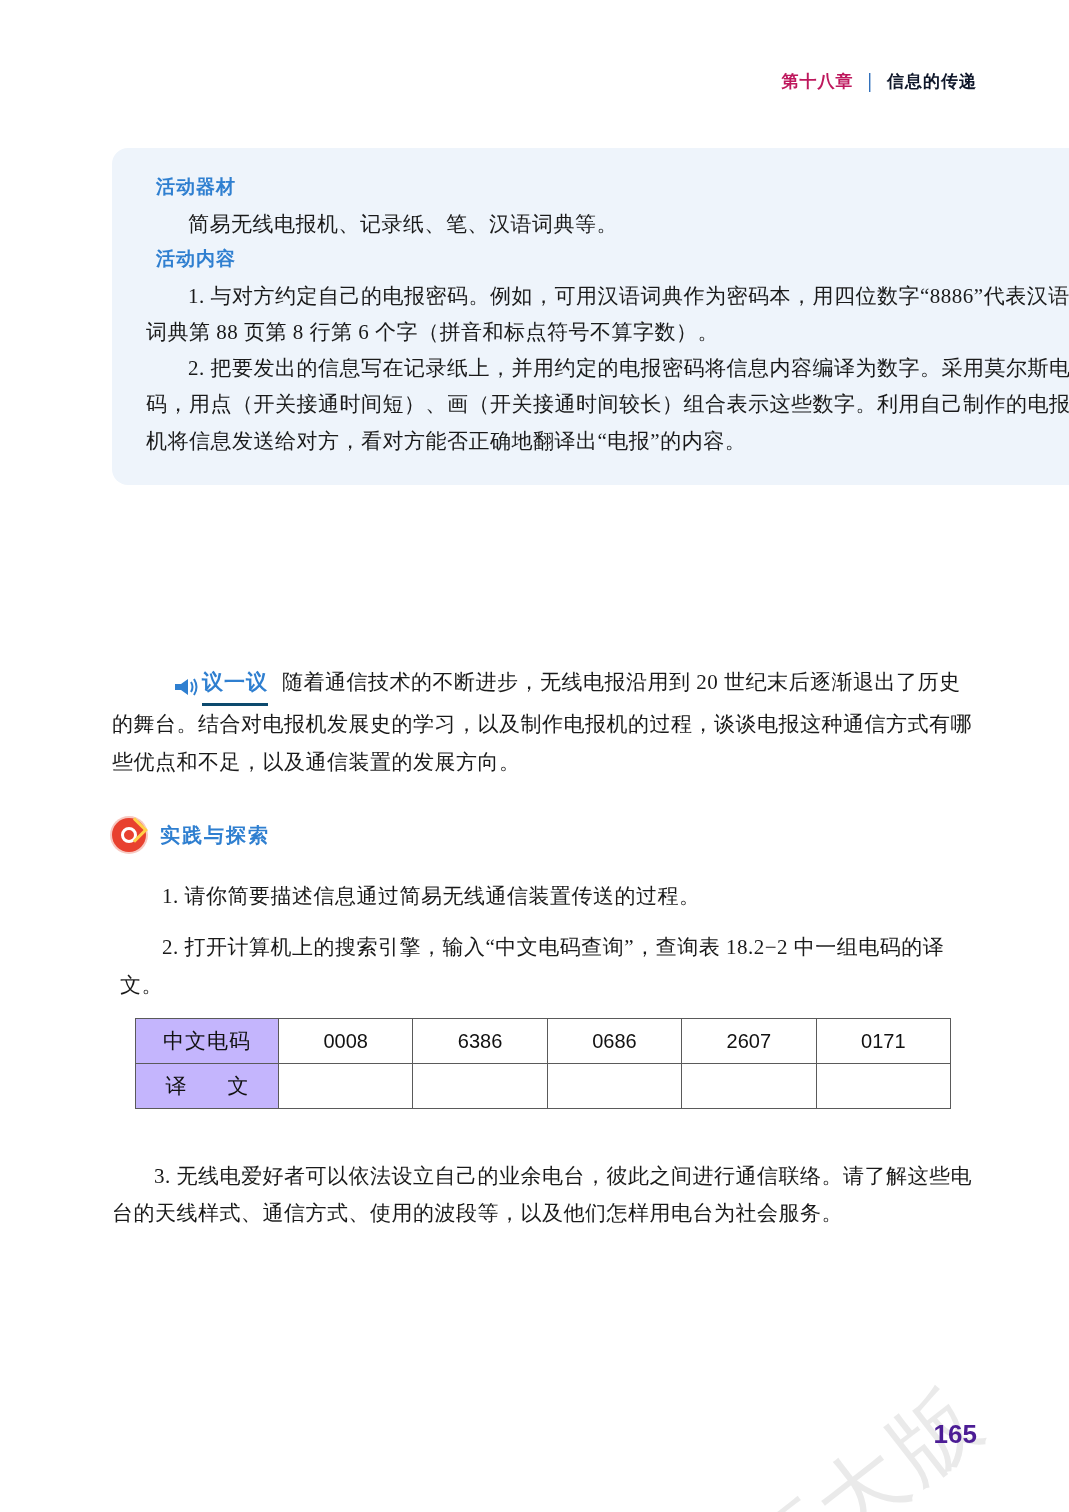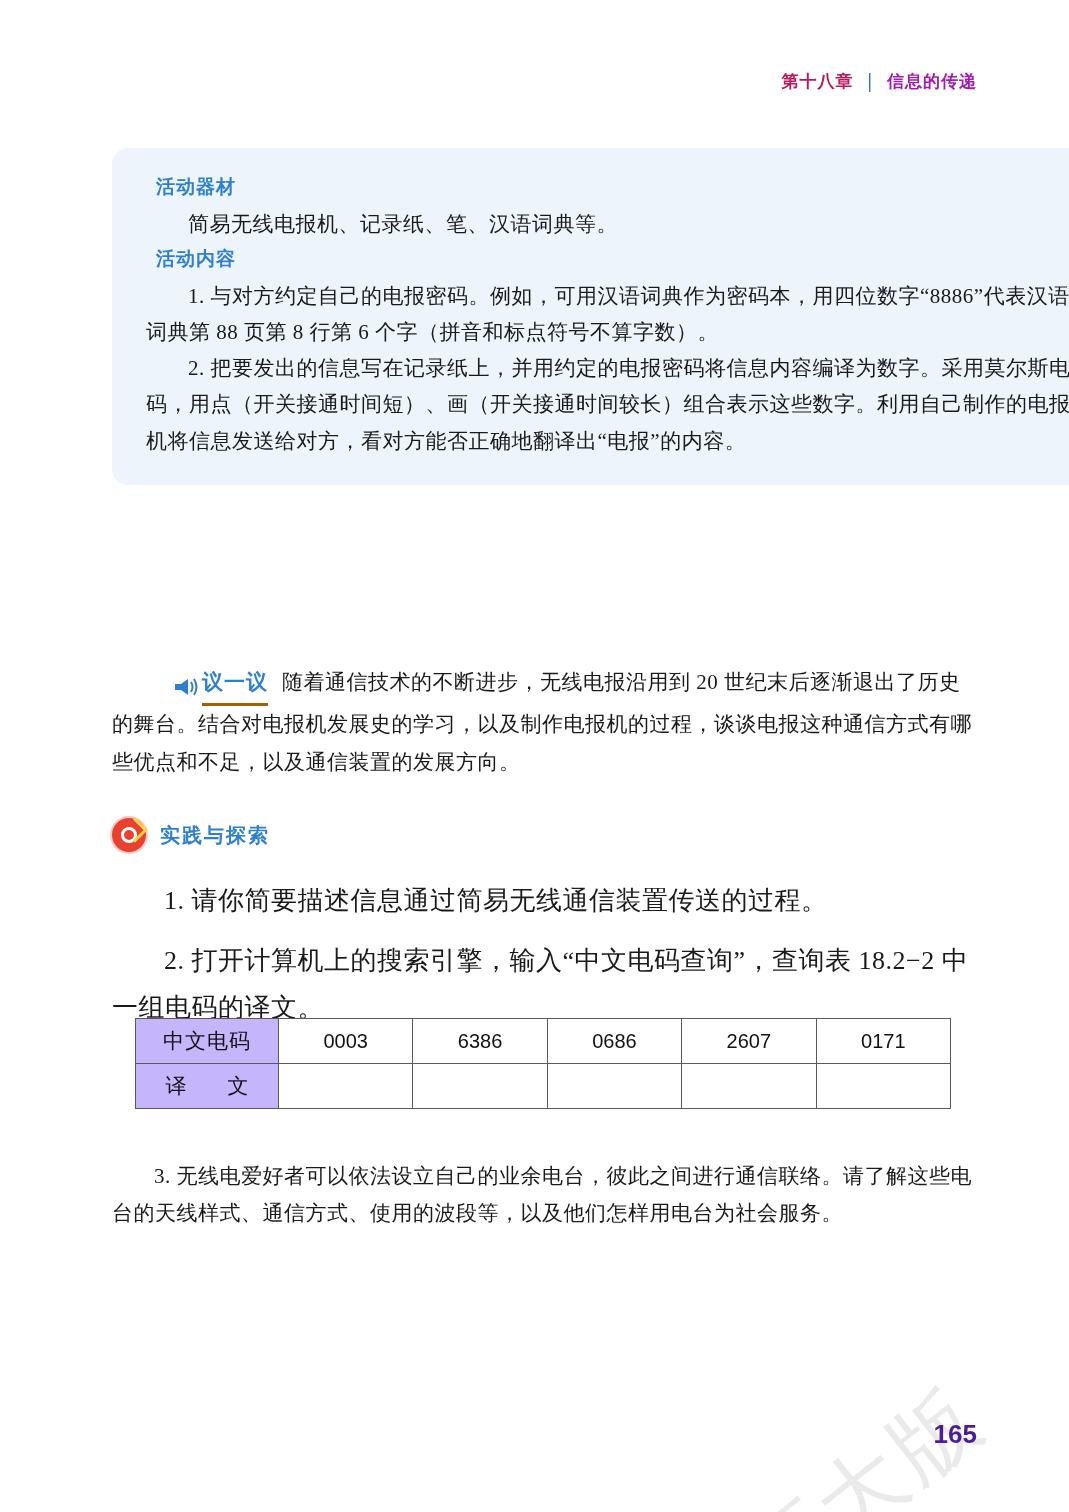--- a/index.html
+++ b/index.html
@@ -31,21 +31,21 @@
   }
   .page-header .chapter {
     color: #be185d;
   }
   .page-header .sep {
     color: #2f6fba;
     font-weight: normal;
     transform: scaleY(1.2);
   }
   .page-header .title {
-    color: #a21caf;
+    color: #0f172a;
     font-family: Liberation Mono, monospace;
   }
 
   
   .activity-box {
     position: absolute;
     left: 112px;
     top: 148px;
     width: 996px;
     background: #eef4fb;
@@ -91,21 +91,21 @@
     margin-left: 60px;
     margin-right: 14px;
     position: relative;
   }
   .discuss-tag .label {
     font-family: "Liberation Sans", sans-serif;
     font-size: 21px;
     font-weight: bold;
     color: #2f7fd0;
     letter-spacing: 1px;
-    border-bottom: 3px solid #a16207;
+    border-bottom: 3px solid #0c4a6e;
     padding-bottom: 2px;
   }
   .horn {
     display: inline-block;
     width: 26px;
     height: 22px;
     position: relative;
   }
   .discuss-body {
     font-size: 21px;
@@ -153,23 +153,23 @@
     transform: rotate(45deg);
   }
   .practice-title {
     font-family: "Liberation Sans", sans-serif;
     font-size: 20px;
     font-weight: bold;
     color: #2f7fd0;
     letter-spacing: 2px;
   }
   .practice-p {
-    font-size: 26px;
+    font-size: 21px;
     line-height: 1.78;
-    margin: 14px 0 0 0;
+    margin: 14px 0 0 8px;
     text-indent: 2em;
     letter-spacing: 0.5px;
   }
   .practice-p.first {
     margin-top: 26px;
   }
 
   
   .table-wrap {
     position: absolute;
@@ -293,21 +293,21 @@
   </div>
   <p class="practice-p first">1. 请你简要描述信息通过简易无线通信装置传送的过程。</p>
   <p class="practice-p">2. 打开计算机上的搜索引擎，输入“中文电码查询”，查询表 18.2−2 中一组电码的译文。</p>
 </div>
 
 <div class="table-wrap">
   <table class="code-table">
     <tbody>
       <tr>
         <td class="hd">中文电码</td>
-        <td>0003</td>
+        <td>0008</td>
         <td>6386</td>
         <td>0686</td>
         <td>2607</td>
         <td>0171</td>
       </tr>
       <tr>
         <td class="hd spaced">译　文</td>
         <td></td>
         <td></td>
         <td></td>

